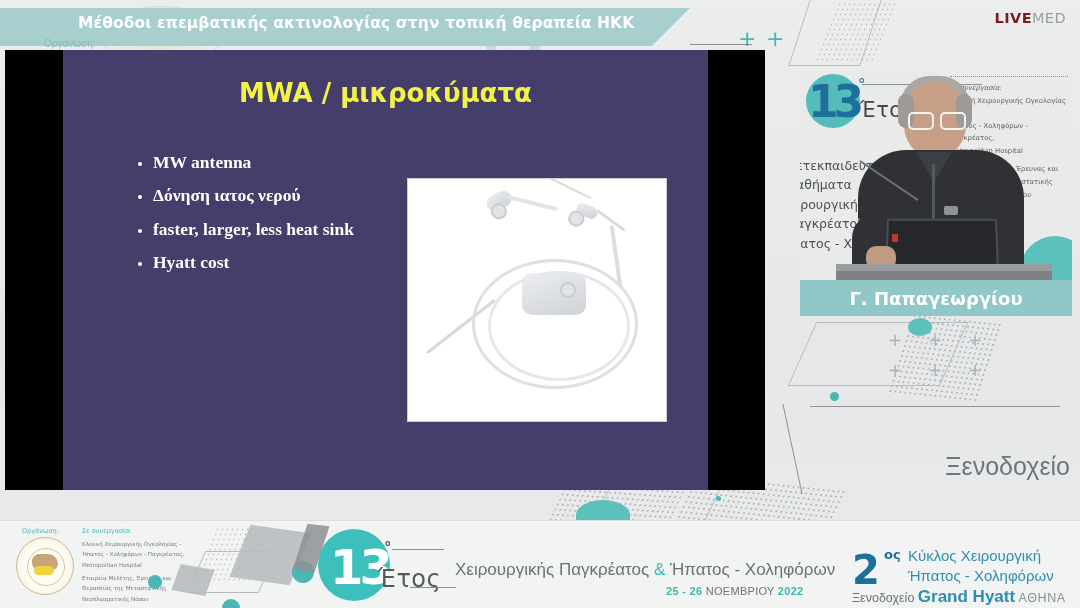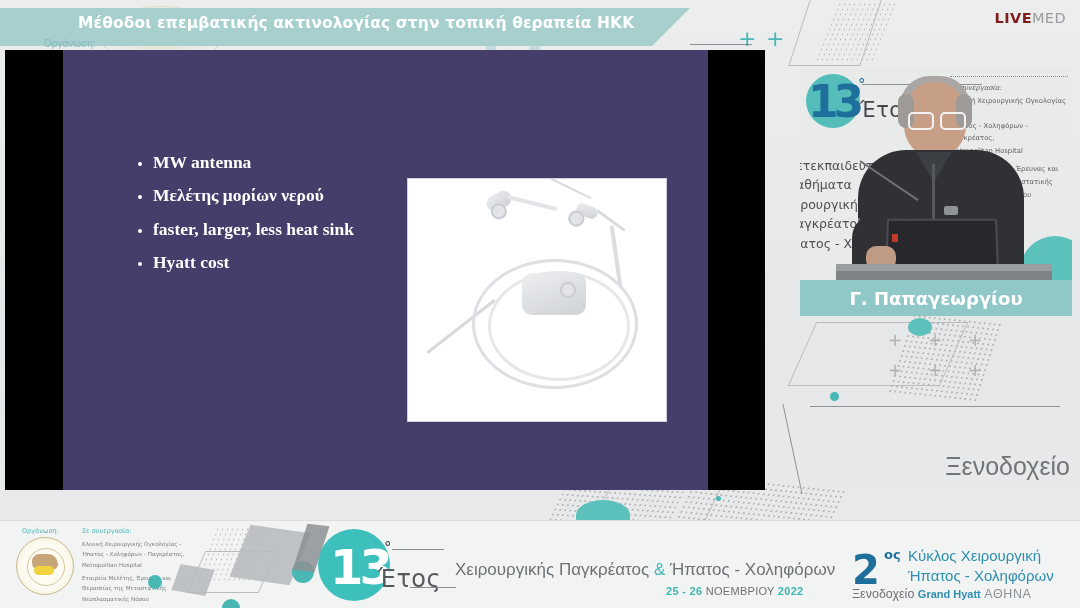--- a/index.html
+++ b/index.html
@@ -137,21 +137,21 @@
   .b2-num{position:absolute;left:852px;top:26px;font-size:40px;color:#1f6f9c;font-weight:bold;
       font-family:"DejaVu Sans",sans-serif;}
   .b2-os{position:absolute;left:884px;top:26px;font-size:13px;color:#1f6f9c;font-weight:bold;
       font-family:"DejaVu Sans",sans-serif;}
   .b2-t1{position:absolute;left:908px;top:26px;font-size:15px;color:#2f8fb0;
       font-family:"Liberation Sans",sans-serif;}
   .b2-t2{position:absolute;left:908px;top:46px;font-size:15px;color:#2f8fb0;
       font-family:"Liberation Sans",sans-serif;}
   .b2-t3{position:absolute;left:852px;top:66px;font-size:12.5px;color:#6d7275;
       font-family:"Liberation Sans",sans-serif;}
-  .b2-t3 .hy{color:#2f8fb0;font-weight:bold;font-size:11px;}
+  .b2-t3 .hy{color:#2f8fb0;font-weight:bold;font-size:17px;}
   .b2-t3 .ath{color:#8b9094;letter-spacing:.6px;}
 </style>
 </head>
 <body>
 
 <div id="stage">
 
   <div class="bg-base"></div>
 
   <div class="dotgrid" style="left:826px;top:2px;width:60px;height:60px;transform:skewX(-22deg);"></div>
@@ -182,24 +182,25 @@
   <div class="header-13">13</div>
   <div class="header-band"></div>
   <div class="org-label">Οργάνωση:</div>
   <div class="header-title">Μέθοδοι επεμβατικής ακτινολογίας στην τοπική θεραπεία ΗΚΚ</div>
   <div class="livemed">
     <span class="lv">LIVE</span><span class="md">MED</span>
   </div>
 
   <div class="slide-frame">
     <div class="slide">
+      <div class="slide-title">MWA / μικροκύματα</div>
       <div class="bullets">
         <ul>
           <li>MW antenna</li>
-          <li>Μελέτης μορίων νερού</li>
+          <li>Δόνηση ιατος νερού</li>
           <li>faster, larger, less heat sink</li>
           <li>Hyatt cost</li>
         </ul>
       </div>
       <div class="slide-img">
         <div class="needle" style="left:10px;top:146px;width:86px;height:3px;transform:rotate(-38deg);"></div>
         <div class="hub" style="left:78px;top:14px;width:26px;height:16px;transform:rotate(-28deg);"></div>
         <div class="needle" style="left:98px;top:22px;width:52px;height:4px;transform:rotate(14deg);background:#e3e4e7;"></div>
         <div class="needle" style="left:130px;top:6px;width:56px;height:2px;transform:rotate(26deg);"></div>
         <div class="hub" style="left:168px;top:26px;width:22px;height:12px;transform:rotate(22deg);"></div>

